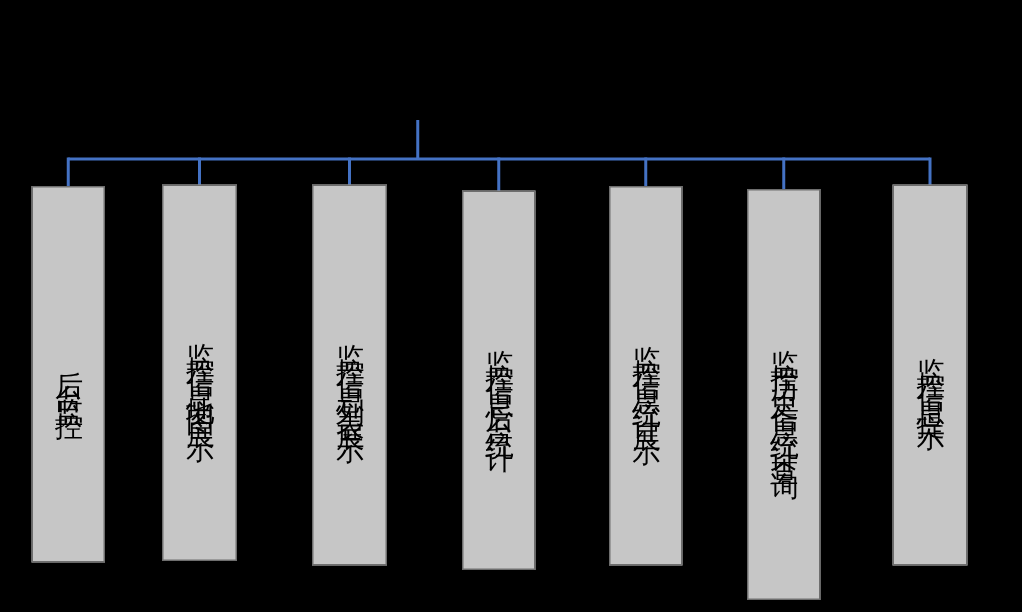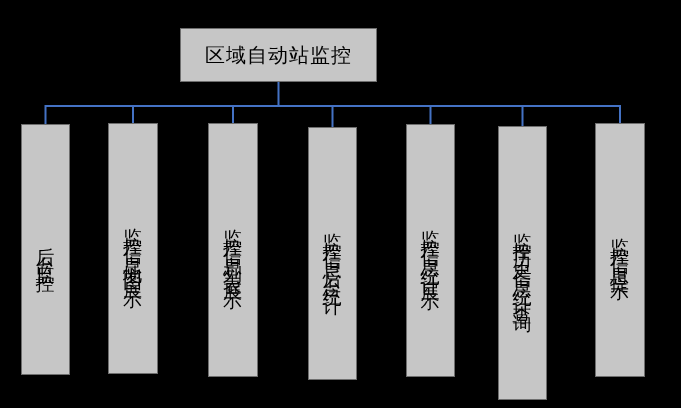--- a/index.html
+++ b/index.html
@@ -46,23 +46,20 @@
       <line x1="45.5" y1="105" x2="45.5" y2="128"></line>
       <line x1="133" y1="105" x2="133" y2="128"></line>
       <line x1="233" y1="105" x2="233" y2="128"></line>
       <line x1="332.5" y1="105" x2="332.5" y2="130"></line>
       <line x1="430.5" y1="105" x2="430.5" y2="128"></line>
       <line x1="522.5" y1="105" x2="522.5" y2="130"></line>
       <line x1="620" y1="105" x2="620" y2="128"></line>
     </g>
   </svg>
 
-  <div class="root-box">
-    <span>区域自动站监控</span>
-  </div>
 
   <div class="col-box" style="left:21px;  top:124px; width:49px; height:251px">
     <span class="vtext">后台监控</span>
   </div>
 
   <div class="col-box" style="left:108px; top:123px; width:50px; height:251px">
     <span class="vtext">监控信息地图展示</span>
   </div>
 
   <div class="col-box" style="left:208px; top:123px; width:50px; height:254px">

